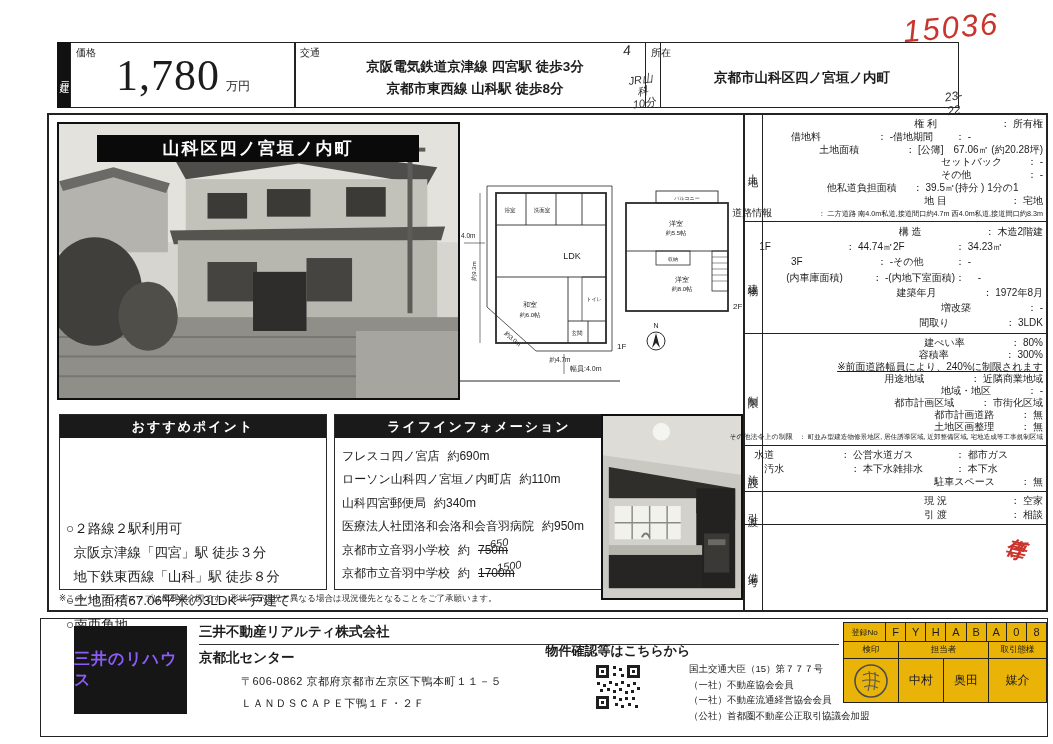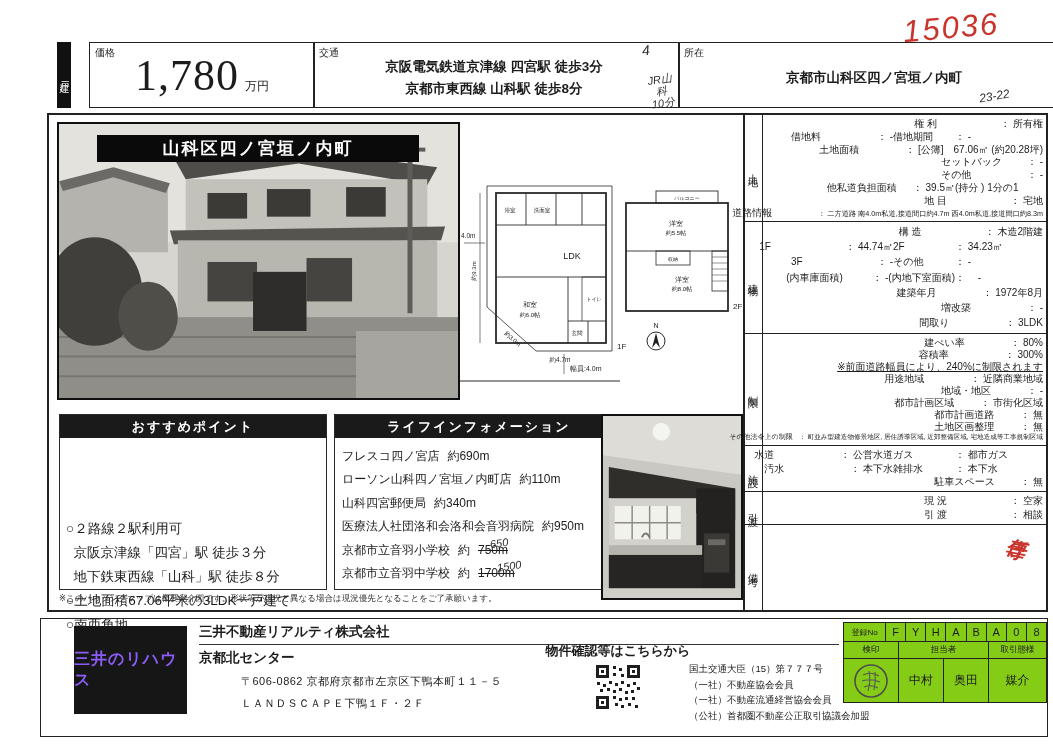--- a/index.html
+++ b/index.html
@@ -5,24 +5,24 @@
   html,body{margin:0;padding:0;background:#fff;}
   #page{position:relative;width:1053px;height:744px;background:#fff;overflow:hidden;
         font-family:"Liberation Sans","DejaVu Sans",sans-serif;color:#1c1c1c;}
   .hand{font-style:italic;color:#2e2e2e;}
   .red{color:#c9342c;}
 
   
   #ptype{position:absolute;left:57px;top:42px;width:14px;height:66px;background:#111;color:#fff;
          writing-mode:vertical-rl;text-orientation:upright;font-size:10px;letter-spacing:2px;
          display:flex;align-items:center;justify-content:center;}
-  .hcell{position:absolute;top:42px;height:66px;border:1.5px solid #222;box-sizing:border-box;margin-left:19px;}
+  .hcell{position:absolute;top:42px;height:66px;border:1.5px solid #222;box-sizing:border-box;}
   #price-cell{left:70px;width:226px;}
   #access-cell{left:294px;width:367px;}
-  #loc-cell{left:659px;width:392px;}
+  #loc-cell{left:645px;width:314px;}
   .cell-label{position:absolute;left:5px;top:3px;font-size:10px;}
   #price-row{position:absolute;left:0;top:10px;width:100%;text-align:center;}
   #price-val{font-family:"Liberation Serif","DejaVu Serif",serif;font-size:44px;line-height:1.05;letter-spacing:1px;}
   #price-unit{font-size:12px;margin-left:6px;}
   #access-lines{position:absolute;left:30px;top:13px;width:300px;text-align:center;
                 font-size:13.5px;font-weight:bold;line-height:1.65;}
   #hand-walkfix{position:absolute;left:328px;top:-1px;font-size:14px;transform:rotate(-6deg);}
   #hand-jr{position:absolute;left:330px;top:30px;font-size:11px;line-height:1.1;transform:rotate(-9deg);text-align:center;}
   #loc-val{position:absolute;left:0;top:26px;width:100%;text-align:center;font-size:13.5px;font-weight:bold;}
   #hand-lot{position:absolute;left:300px;top:46px;font-size:12px;transform:rotate(-10deg);}
@@ -82,21 +82,21 @@
         display:flex;align-items:center;justify-content:center;font-size:16px;font-weight:bold;letter-spacing:1px;}
   #company{position:absolute;left:158px;top:4px;width:470px;}
   #company-name{font-size:13.5px;font-weight:bold;padding-bottom:3px;border-bottom:1px solid #333;width:640px;}
   #center-name{font-size:13.5px;font-weight:bold;margin-top:4px;}
   .addr{font-size:11px;margin-top:7px;padding-left:42px;letter-spacing:0.5px;}
   #qr-block{position:absolute;left:492px;top:23px;width:170px;text-align:center;}
   #qr-label{font-size:13px;font-weight:bold;margin-bottom:4px;}
   #qr{display:inline-block;}
   #license{position:absolute;left:648px;top:42px;font-size:9.5px;line-height:1.65;}
   #reg{position:absolute;left:802px;top:3px;width:204px;font-size:10px;}
-  .reg-row{display:flex;border:1px solid #222;border-top:none;box-sizing:border-box;background:#84cc16;}
+  .reg-row{display:flex;border:1px solid #222;border-top:none;box-sizing:border-box;background:#eab308;}
   .reg-row.first{border-top:1px solid #222;}
   .reg-row>div{border-right:1px solid #222;display:flex;align-items:center;justify-content:center;box-sizing:border-box;}
   .reg-row>div:last-child{border-right:none;}
   #reg-r1{height:20px;}
   #reg-no{flex:0 0 42px;font-size:8px;}
   .reg-c{flex:1;font-size:11px;}
   #reg-r2{height:17px;}
   #reg-r2>div{font-size:8.5px;}
   #kenin-h{flex:0 0 55px;} #tanto-h{flex:0 0 90px;} #mode-h{flex:1;}
   #reg-r3{height:44px;}

